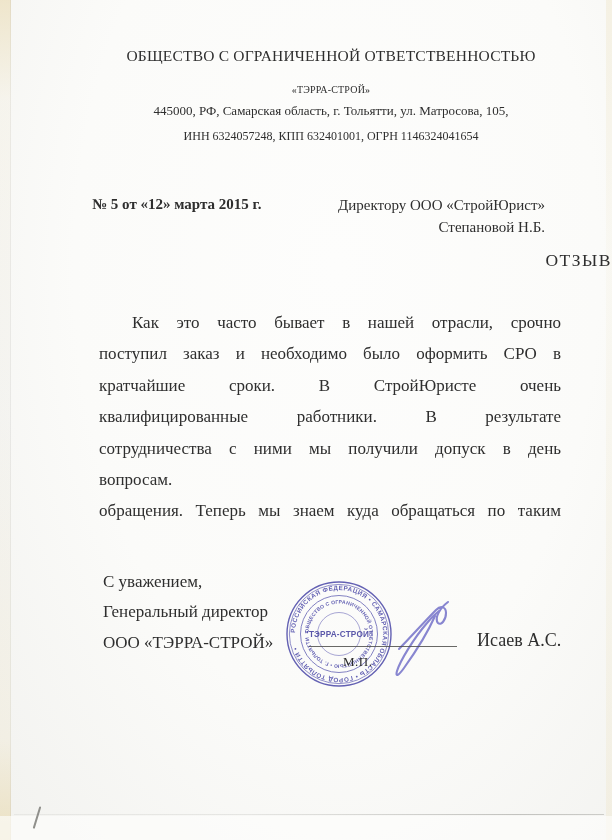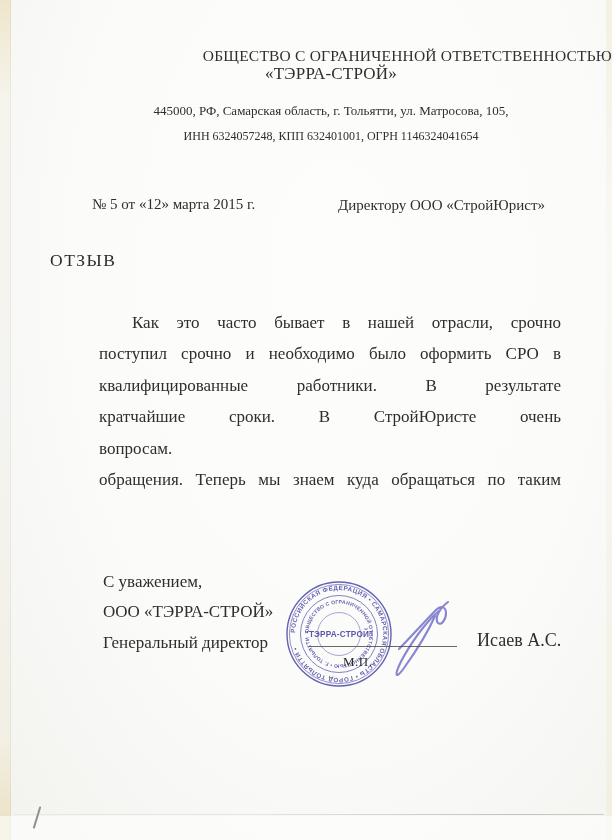--- a/index.html
+++ b/index.html
@@ -18,29 +18,29 @@
   .edge-left-line{position:absolute;left:10px;top:0;width:1px;height:840px;background:rgba(90,90,85,.07);}
   .edge-right{position:absolute;right:0;top:0;width:6px;height:840px;
     background:linear-gradient(180deg, rgba(238,228,198,.4), rgba(238,228,198,.12) 30%, rgba(238,228,198,.35));}
   .fold-line{position:absolute;left:14px;top:814px;width:590px;height:1px;
     background:linear-gradient(90deg, rgba(130,130,124,.10), rgba(130,130,124,.16) 40%, rgba(110,110,104,.38) 85%, rgba(110,110,104,.30));}
   .bottom-strip{position:absolute;left:0;top:816px;width:612px;height:24px;background:rgba(253,253,252,.65);}
   .pen-mark{position:absolute;left:36px;top:806px;width:1.6px;height:23px;background:#90908c;transform:rotate(17deg);border-radius:1px;}
 
   
   .center-zone{position:absolute;left:50px;right:0;text-align:center;}
-  .lh1{top:47px;font-size:15.5px;letter-spacing:.2px;text-align:right;}
-  .lh2{top:64px;font-size:17px;letter-spacing:.2px;}
+  .lh1{top:47px;font-size:15.5px;letter-spacing:.2px;}
+  .lh2{top:84px;font-size:10px;letter-spacing:.2px;}
   .lh3{top:103px;font-size:13px;}
   .lh4{top:129px;font-size:12px;}
 
-  .ref{position:absolute;left:92px;top:196px;font-size:15px;}
+  .ref{position:absolute;left:92px;top:196px;font-size:15px;font-weight:bold;}
   .addressee{position:absolute;right:67px;top:194px;font-size:15px;line-height:22px;text-align:right;}
 
-  .title{position:absolute;left:50px;right:0;top:250px;margin:0;text-align:left;
+  .title{position:absolute;left:50px;right:0;top:250px;margin:0;text-align:right;
     font-size:17.5px;font-weight:normal;letter-spacing:1.5px;}
 
   .body{position:absolute;left:99px;top:307px;width:462px;font-size:17px;line-height:31.4px;}
   .body-line{text-align:justify;text-align-last:justify;white-space:normal;}
   .body-line.first{text-indent:33px;}
   .body-line.last{text-align-last:left;}
 
   .signoff{position:absolute;left:103px;top:567px;font-size:17px;line-height:30.3px;}
 
   .sig-line{position:absolute;left:309px;top:646px;width:148px;height:1.4px;background:#4d4d4b;opacity:.85;}
@@ -67,38 +67,40 @@
     <div class="center-zone lh1">ОБЩЕСТВО С ОГРАНИЧЕННОЙ ОТВЕТСТВЕННОСТЬЮ</div>
     <div class="center-zone lh2">«ТЭРРА-СТРОЙ»</div>
     <div class="center-zone lh3">445000, РФ, Самарская область, г. Тольятти, ул. Матросова, 105,</div>
     <div class="center-zone lh4">ИНН 6324057248, КПП 632401001, ОГРН 1146324041654</div>
   </header>
 
   <div class="ref">№ 5 от «12» марта 2015 г.</div>
 
   <div class="addressee">
     <div>Директору ООО «СтройЮрист»</div>
+    <div>Степановой Н.Б.</div>
   </div>
 
   <h1 class="title">ОТЗЫВ</h1>
 
   <div class="body">
 
   <div class="body-line first">Как это часто бывает в нашей отрасли, срочно</div>
-      <div class="body-line">поступил срочно и необходимо было оформить СРО в</div>
+      <div class="body-line">поступил заказ и необходимо было оформить СРО в</div>
+      <div class="body-line">кратчайшие сроки. В СтройЮристе очень</div>
       <div class="body-line">квалифицированные работники. В результате</div>
-      <div class="body-line">кратчайшие сроки. В СтройЮристе очень</div>
+      <div class="body-line">сотрудничества с ними мы получили допуск в день</div>
       <div class="body-line last">вопросам.</div>
       <div class="body-line">обращения. Теперь мы знаем куда обращаться по таким</div>
     </div>
 
   <div class="signoff">
     <div>С уважением,</div>
+    <div>Генеральный директор</div>
     <div>ООО «ТЭРРА-СТРОЙ»</div>
-    <div>Генеральный директор</div>
   </div>
 
   <svg class="stamp" viewBox="0 0 114 114" aria-hidden="true">
     <defs>
       <path id="outerTextPath" d="M 13 57 A 44 44 0 1 1 101 57 A 44 44 0 1 1 13 57"></path>
       <path id="innerTextPath" d="M 26.5 57 A 30.5 30.5 0 1 1 87.5 57 A 30.5 30.5 0 1 1 26.5 57"></path>
     </defs>
     <g stroke="#4f4caa" fill="none">
       <circle cx="57" cy="57" r="52" stroke-width="1.4"></circle>
       <circle cx="57" cy="57" r="49.6" stroke-width="0.7"></circle>

